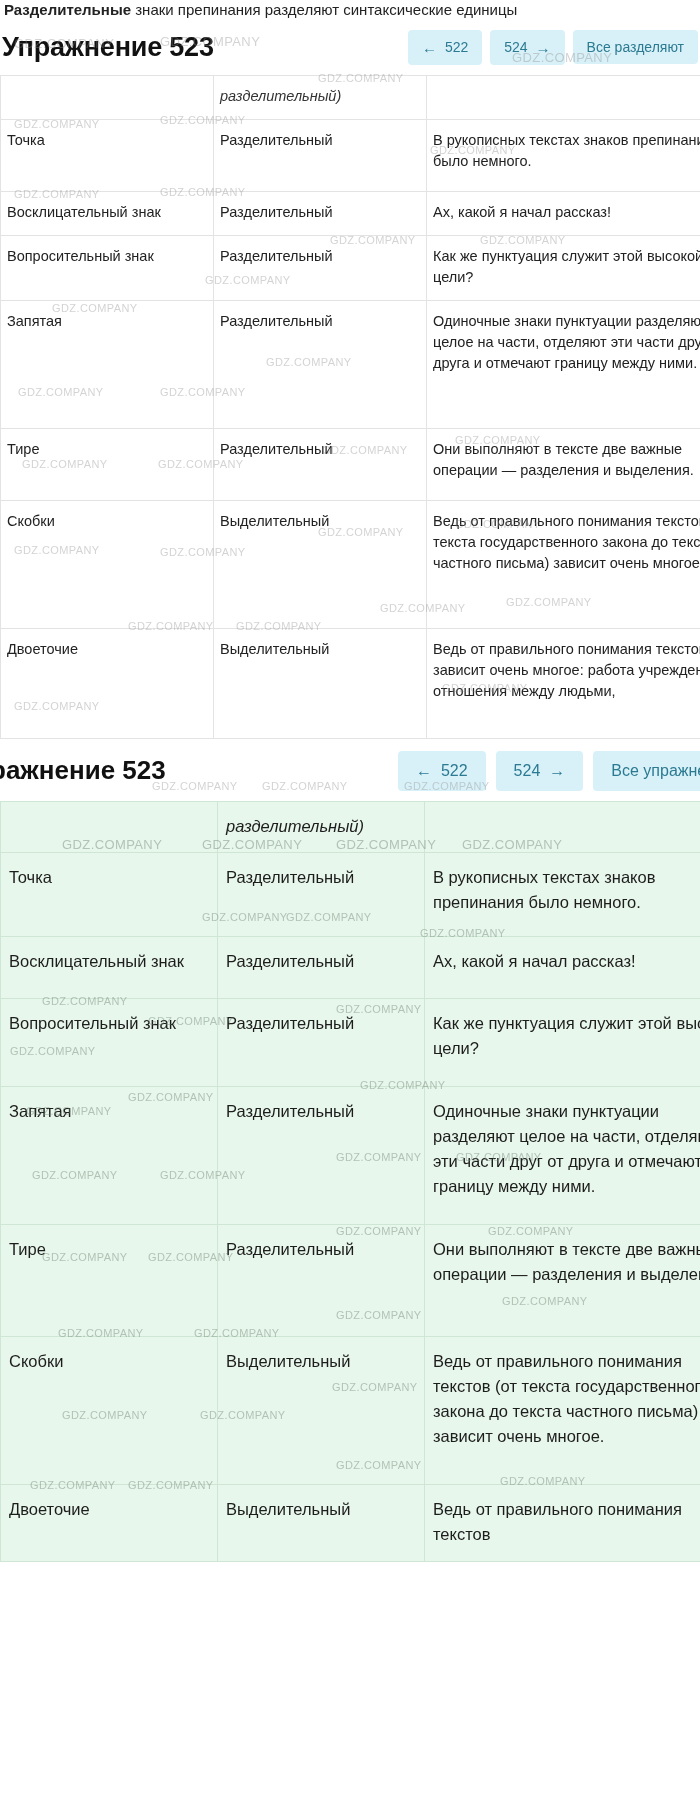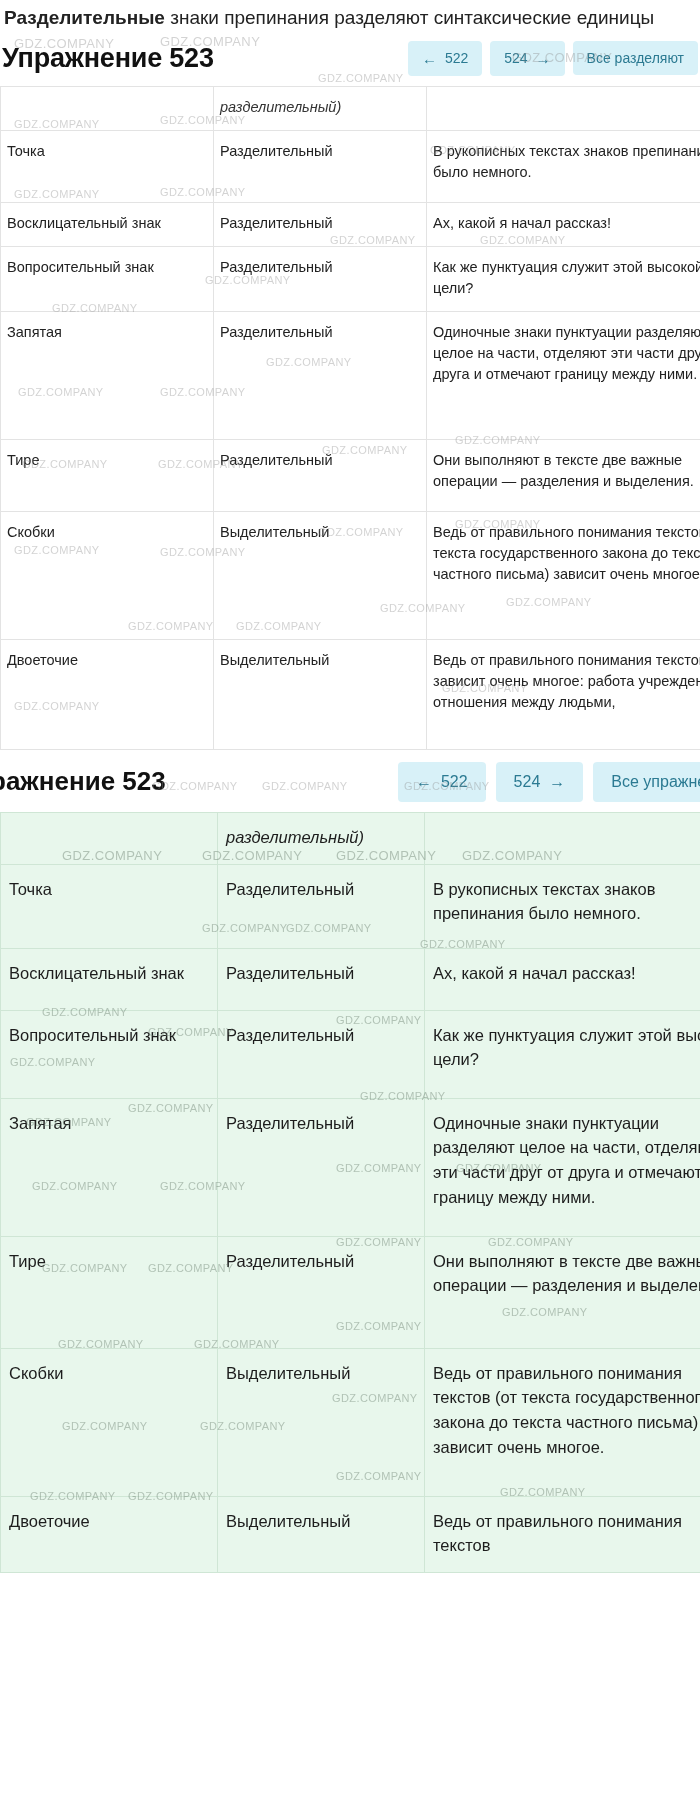--- a/index.html
+++ b/index.html
@@ -14,22 +14,22 @@
     position: relative;
   }
   .page {
     width: 700px;
     position: relative;
     overflow: hidden;
   }
 
   
   .top-heading {
-    font-size: 19px;
-    padding: 6px 4px 8px 4px;
+    font-size: 15px;
+    padding: 0 4px 8px 4px;
     line-height: 1.3;
   }
   .top-heading b {
     font-weight: bold;
   }
 
   
   .ex-bar {
     display: flex;
     align-items: center;

